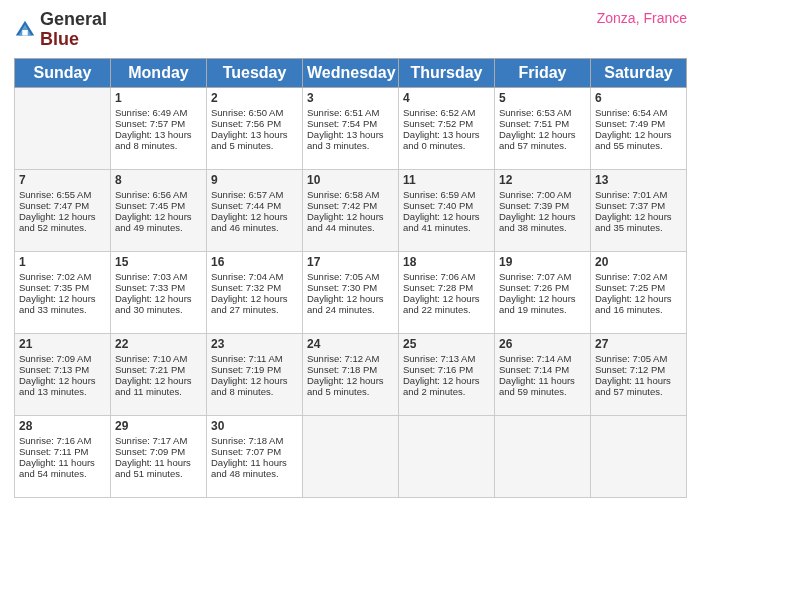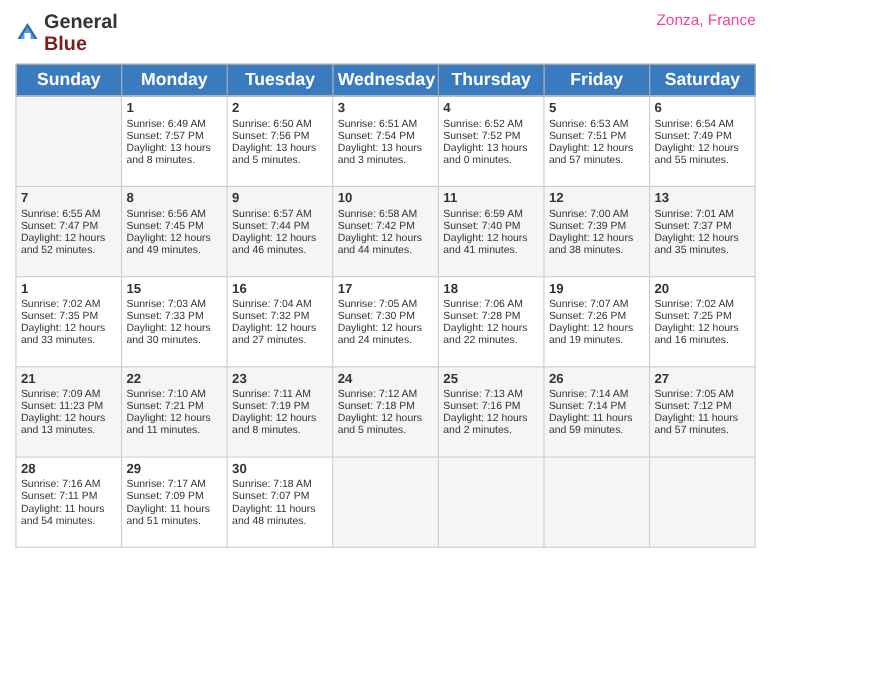--- a/index.html
+++ b/index.html
@@ -242,21 +242,21 @@
             <span class="day-number">20</span>
             <div>Sunrise: 7:02 AM</div>
             <div>Sunset: 7:25 PM</div>
             <div>Daylight: 12 hours and 16 minutes.</div>
           </td>
         </tr>
         <tr>
           <td>
             <span class="day-number">21</span>
             <div>Sunrise: 7:09 AM</div>
-            <div>Sunset: 11:23 PM</div>
+            <div>Sunset: 7:13 PM</div>
             <div>Daylight: 12 hours and 13 minutes.</div>
           </td>
           <td>
             <span class="day-number">22</span>
             <div>Sunrise: 7:10 AM</div>
             <div>Sunset: 7:21 PM</div>
             <div>Daylight: 12 hours and 11 minutes.</div>
           </td>
           <td>
             <span class="day-number">23</span>

